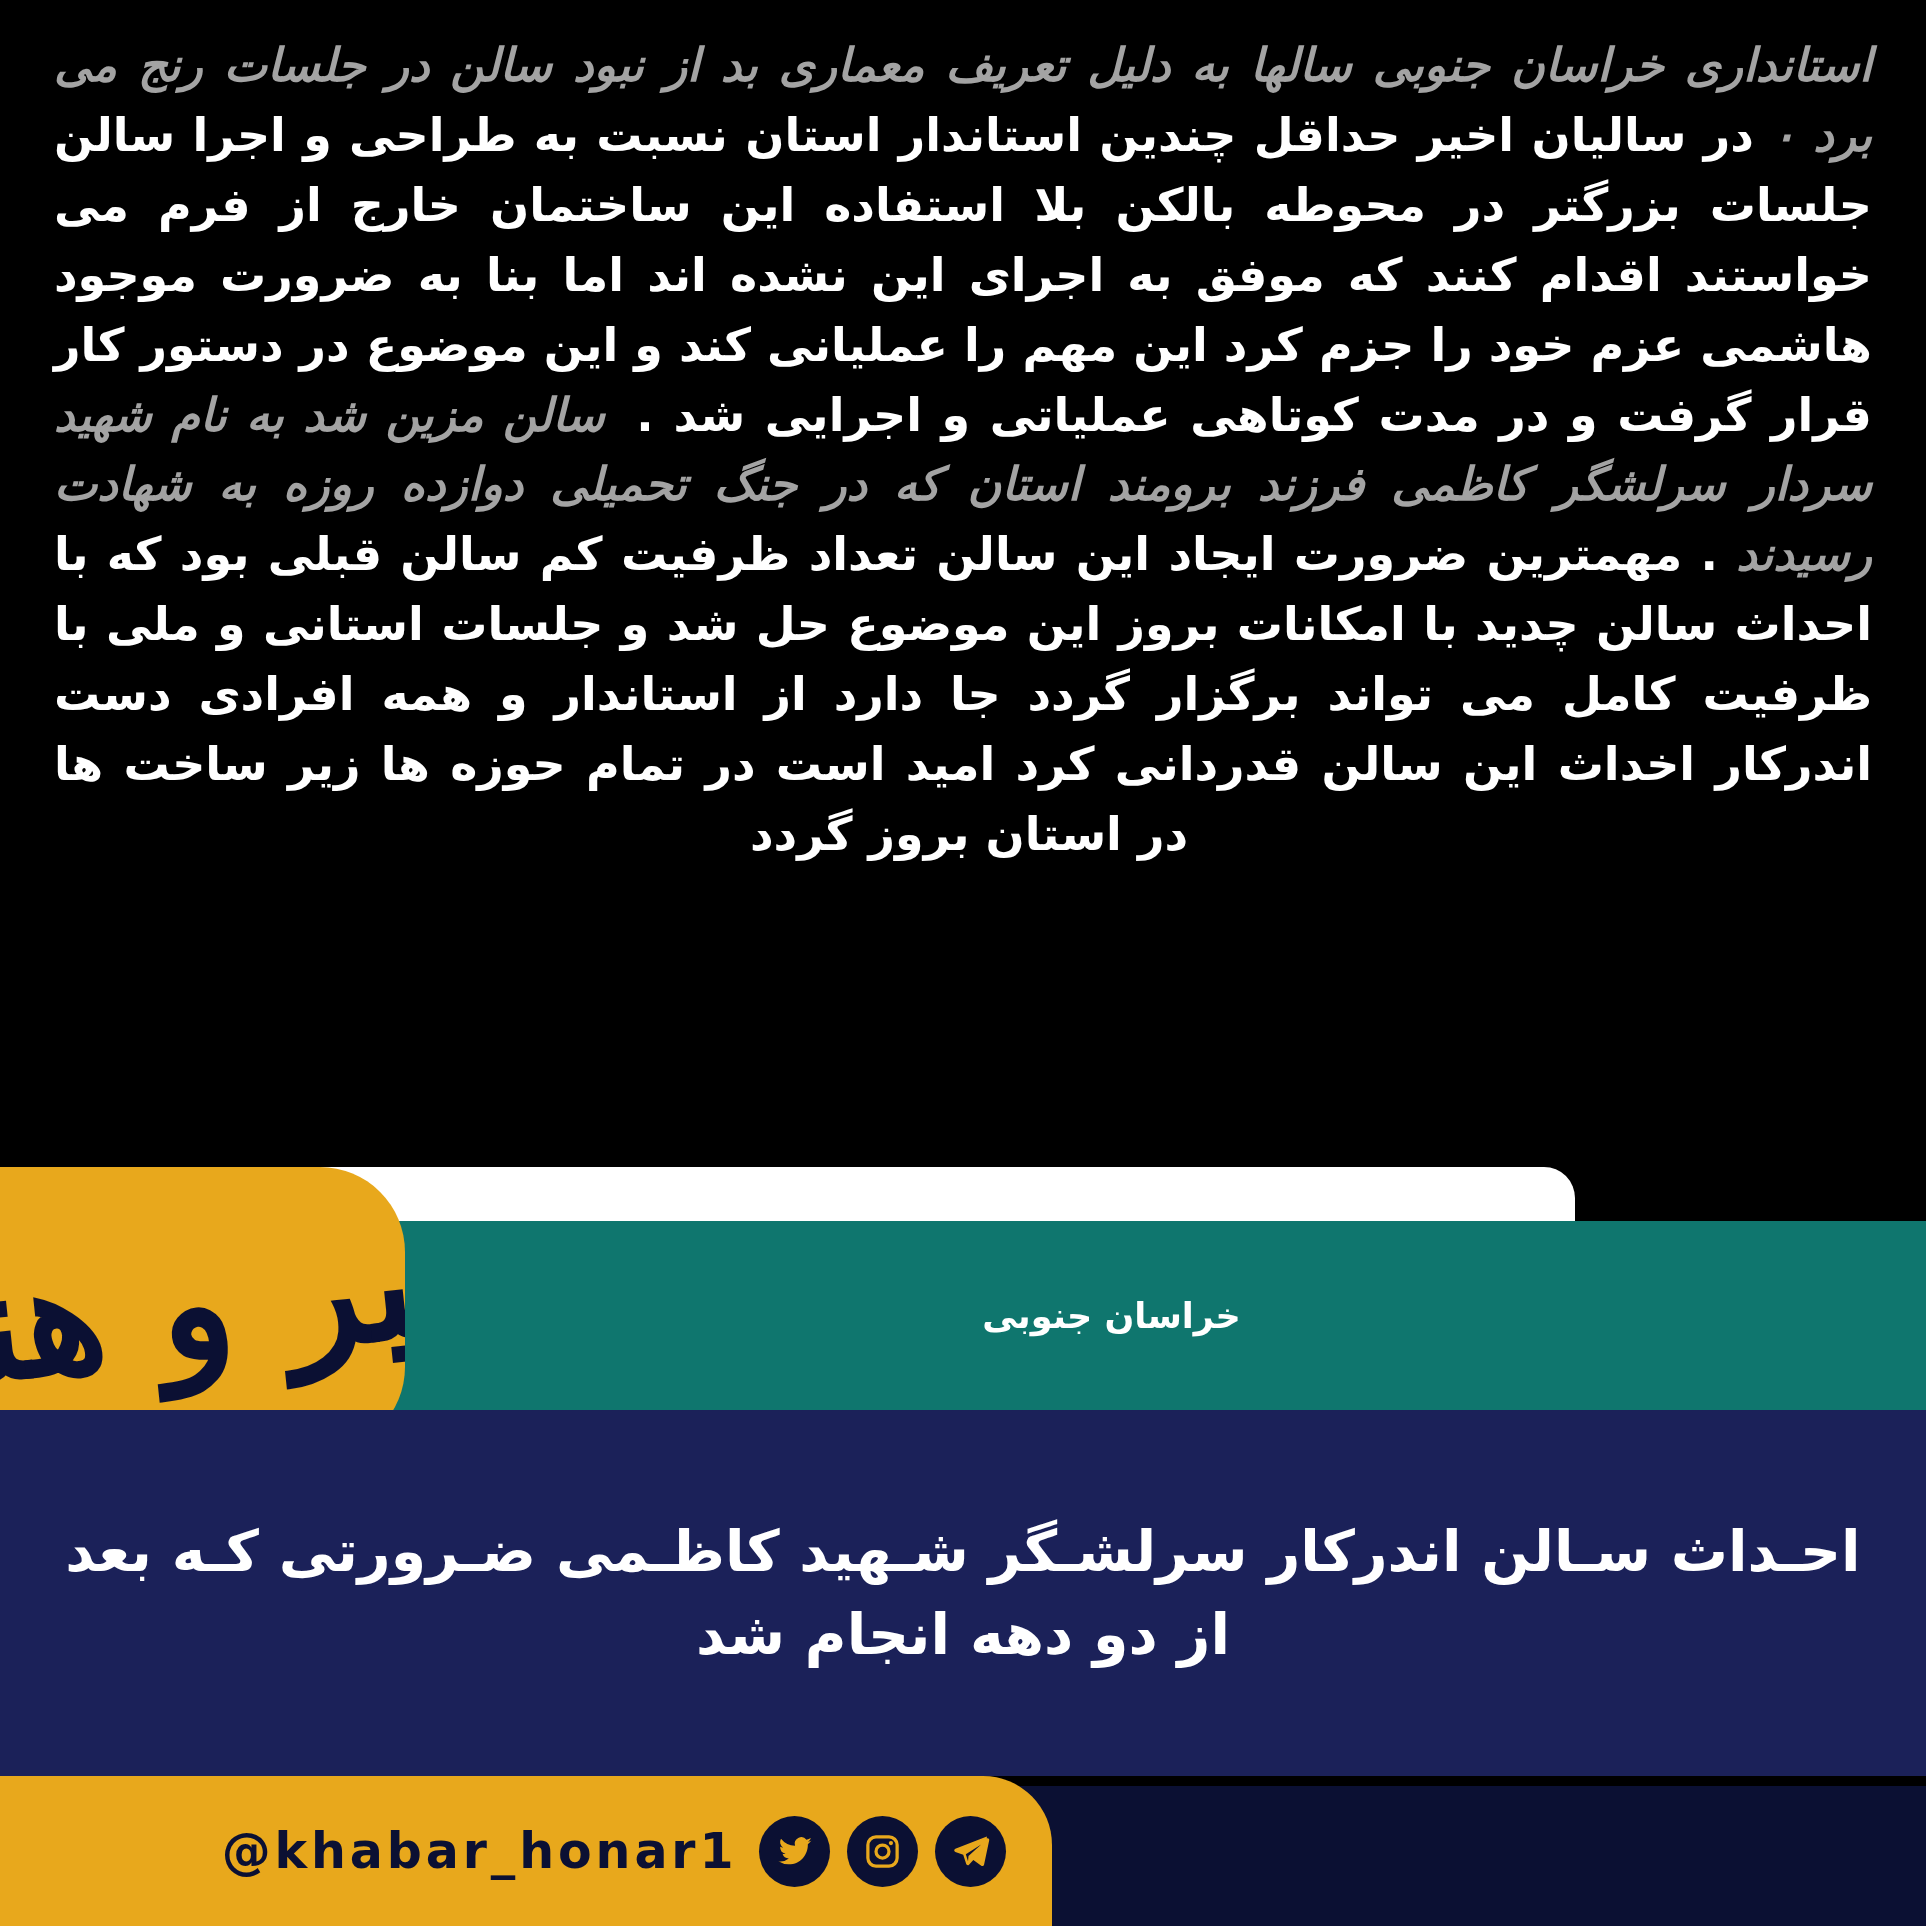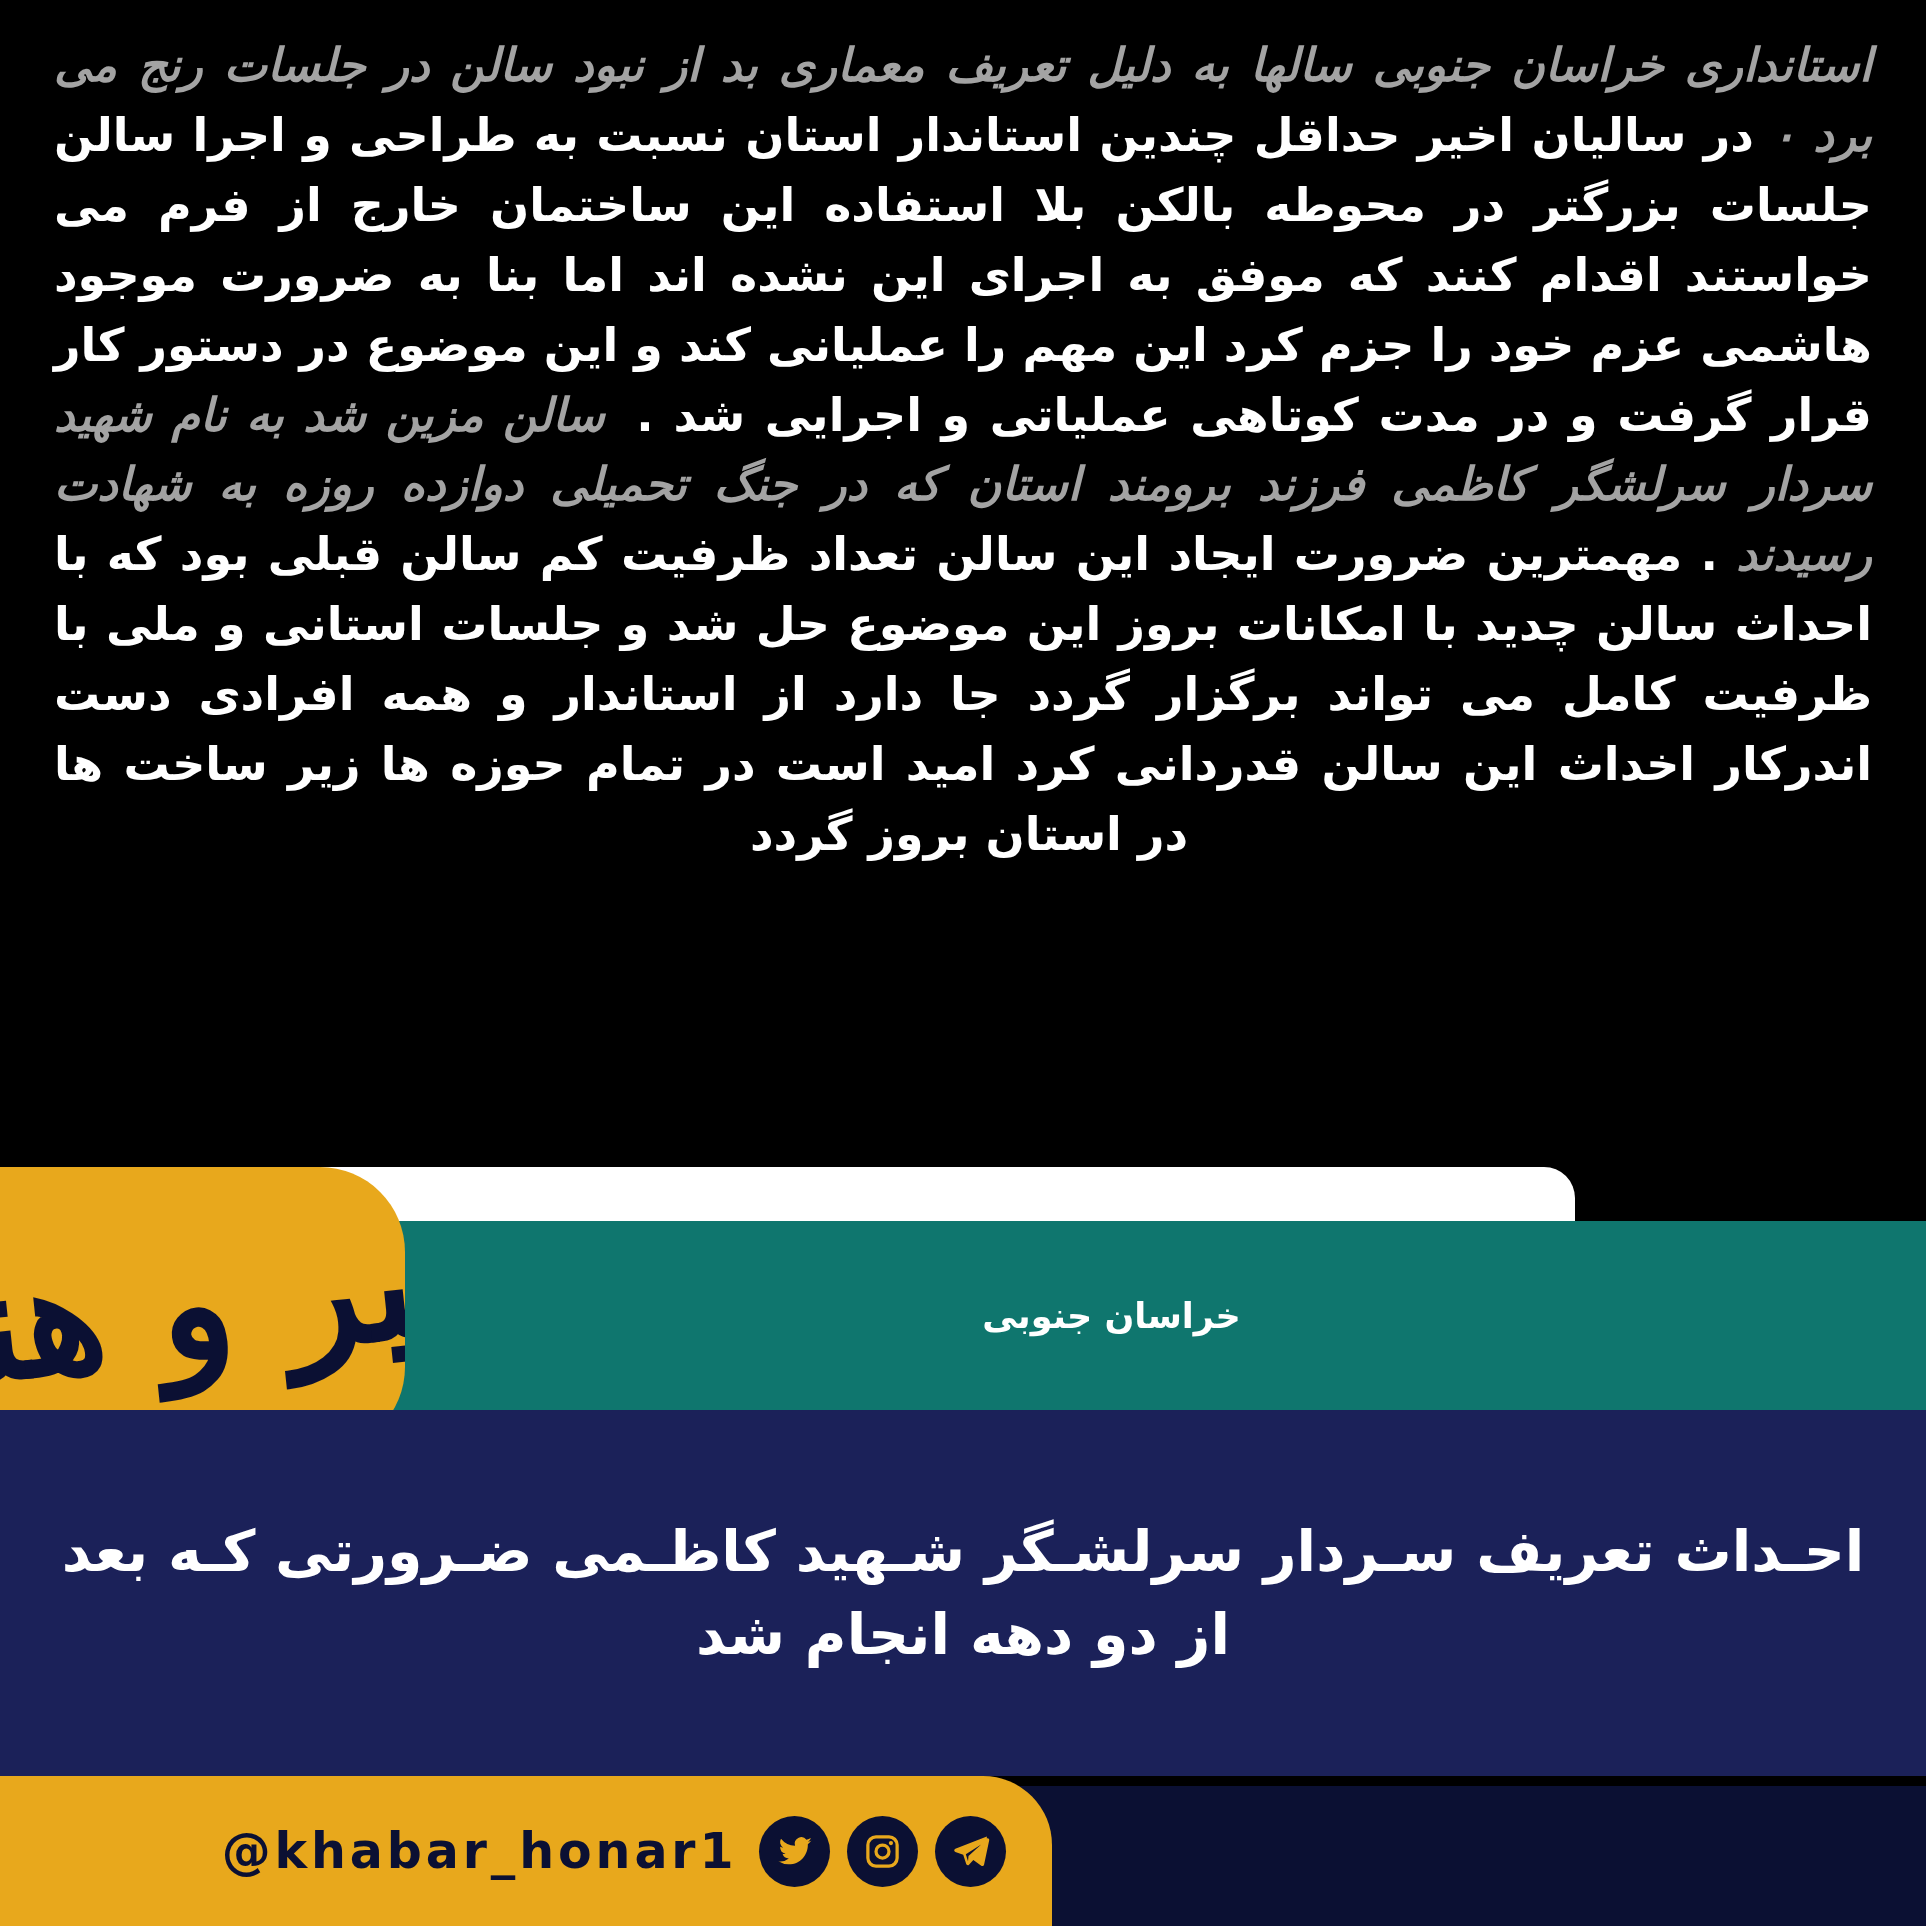--- a/index.html
+++ b/index.html
@@ -206,21 +206,21 @@
 
   <div class="red-strip">
     <div class="red-strip-label">خراسان جنوبی</div>
   </div>
 
   <div class="logo-badge">
     <div class="logo-mark">خبر و هنر</div>
   </div>
 
   <div class="headline-block">
-    <div class="headline">احـداث تعریف سـردار سرلشـگر شـهید کاظـمی ضـرورتی کـه بعد از دو دهه انجام شد</div>
+    <div class="headline">احـداث سـالن اندرکار سرلشـگر شـهید کاظـمی ضـرورتی کـه بعد از دو دهه انجام شد</div>
   </div>
 
   <div class="footer">
     <div class="footer-band"></div>
     <div class="footer-inner">
       <div class="handle">@khabar_honar1</div>
       <div class="social-group">
         <div class="social-icon">
           <svg width="40" height="40" viewBox="0 0 24 24" aria-hidden="true">
             <path fill="#e8a81c" d="M21.5 3.3 2.6 10.6c-.9.35-.88 1.64.03 1.96l4.7 1.63 1.8 5.62c.24.73 1.16.93 1.67.37l2.6-2.82 4.77 3.5c.62.45 1.5.11 1.66-.64l3.1-14.6c.17-.8-.63-1.46-1.43-1.12zM8.9 13.9l9.2-5.8-7.6 6.9-.3 3.1-1.3-4.2z"></path>

